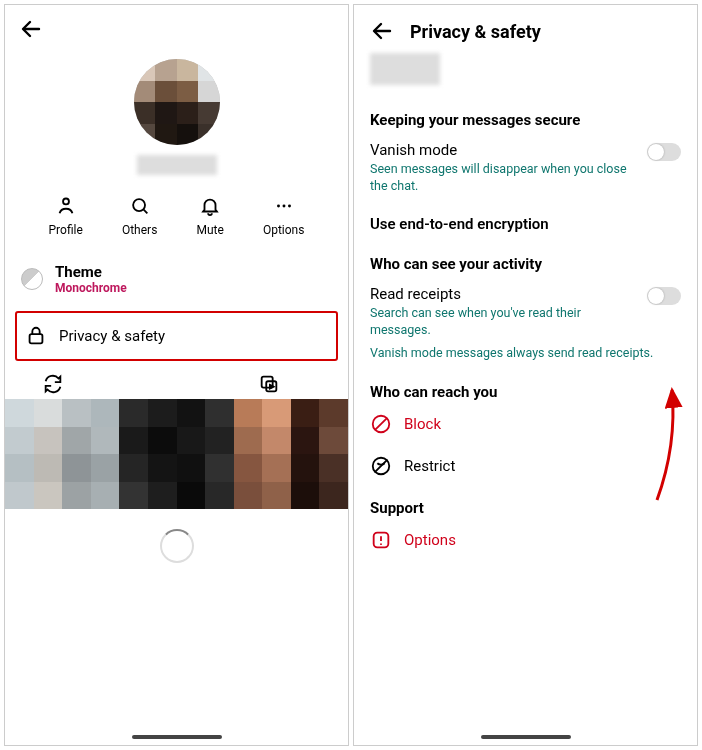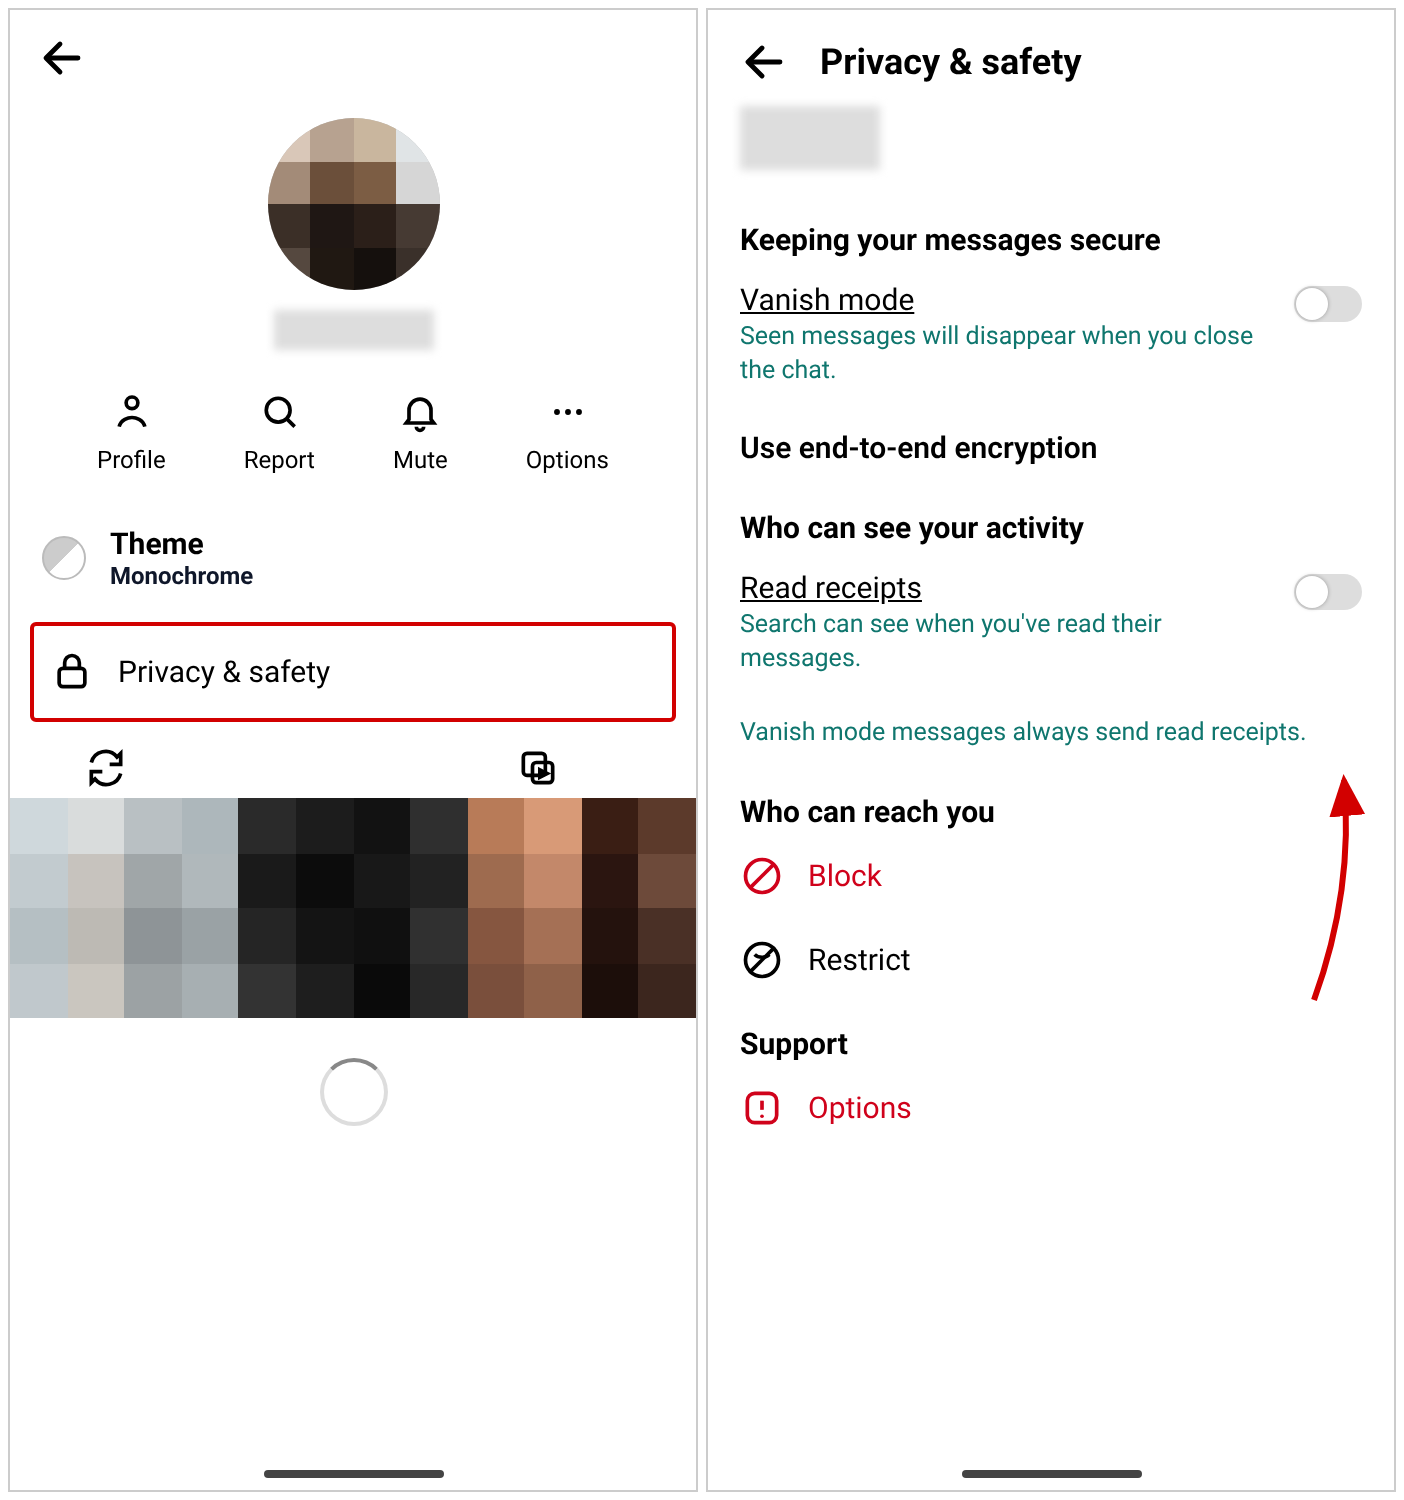--- a/index.html
+++ b/index.html
@@ -52,21 +52,21 @@
   .action-item svg { width: 22px; height: 22px; }
   .row-item {
     display: flex; align-items: center; gap: 12px;
     padding: 10px 16px; font-size: 15px; cursor: pointer;
   }
   .theme-icon {
     width: 22px; height: 22px; border-radius: 50%;
     background: linear-gradient(135deg,#ccc 50%,#fff 50%);
     border: 1px solid #bbb;
   }
-  .theme-sub { font-size: 12px; color: #0f172a; }
+  .theme-sub { font-size: 12px; color: #be185d; }
   .highlight-row {
     border: 2px solid #d20000; border-radius: 3px;
     margin: 6px 10px; padding: 12px 8px;
     display: flex; align-items: center; gap: 12px;
   }
   .media-controls {
     display: flex; align-items: center; padding: 6px 18px 4px 18px;
   }
   .media-controls .spacer { flex: 1; }
   .media-controls svg { width: 22px; height: 22px; }
@@ -88,21 +88,21 @@
     padding: 14px 16px 10px 16px; font-size: 18px; font-weight: 700;
   }
   .r-body { padding: 0 16px; }
   .small-blur { width: 70px; height: 32px; background: #ddd; filter: blur(2px); margin-bottom: 14px;}
   .sec-row {
     display: flex; align-items: center; gap: 12px; padding: 10px 0; font-size: 15px;
   }
   .sec-heading { font-weight: 700; font-size: 15px; padding: 12px 0 2px 0; }
   .sec-sub { font-size: 12.5px; color: #0f766e; line-height: 1.35; margin-top: 2px; }
   .setting-block { padding: 10px 0; position: relative; }
-  .setting-title { font-size: 15px; text-decoration: underline; }
+  .setting-title { font-size: 15px; }
   .toggle {
     position: absolute; right: 0; top: 12px;
     width: 34px; height: 18px; border-radius: 9px; background: #ddd;
     cursor: pointer;
   }
   .toggle::after {
     content: ""; position: absolute; left: 1px; top: 1px;
     width: 16px; height: 16px; background: #fff; border-radius: 50%;
     box-shadow: 0 0 2px rgba(0,0,0,.3);
   }
@@ -153,21 +153,21 @@
           <circle cx="12" cy="7" r="3.2"></circle>
           <path d="M5 20c1-4 5-5 7-5s6 1 7 5"></path>
         </svg>
       <span>Profile</span>
     </div>
     <div class="action-item">
       <svg viewBox="0 0 24 24" fill="none" stroke="#000" stroke-width="2">
           <circle cx="11" cy="11" r="6.5"></circle>
           <line x1="20" y1="20" x2="16" y2="16"></line>
         </svg>
-      <span>Report</span>
+      <span>Others</span>
     </div>
     <div class="action-item">
       <svg viewBox="0 0 24 24" fill="none" stroke="#000" stroke-width="2">
           <path d="M6 16V11a6 6 0 0 1 12 0v5l1.5 2H4.5L6 16z"></path>
           <path d="M10 20a2 2 0 0 0 4 0"></path>
         </svg>
       <span>Mute</span>
     </div>
     <div class="action-item">
       <svg viewBox="0 0 24 24" fill="#000">
@@ -291,21 +291,21 @@
 
     <div class="sec-row" style="font-weight:600;">
       <span>Use end-to-end encryption</span>
     </div>
 
     <div class="sec-heading">Who can see your activity</div>
 
     <div class="setting-block">
       <div class="setting-title">Read receipts</div>
       <div class="sec-sub" style="padding-right:44px;">Search can see when you've read their messages.</div>
-      <div class="sec-sub" style="margin-top:20px;">Vanish mode messages always send read receipts.</div>
+      <div class="sec-sub" style="margin-top:6px;">Vanish mode messages always send read receipts.</div>
       <div class="toggle"></div>
     </div>
 
     <div class="sec-heading">Who can reach you</div>
 
     <div class="sec-row danger">
       <svg class="ic" viewBox="0 0 24 24" fill="none" stroke="#d0021b" stroke-width="2">
           <circle cx="12" cy="12" r="9"></circle>
           <line x1="5.5" y1="18.5" x2="18.5" y2="5.5"></line>
         </svg>

